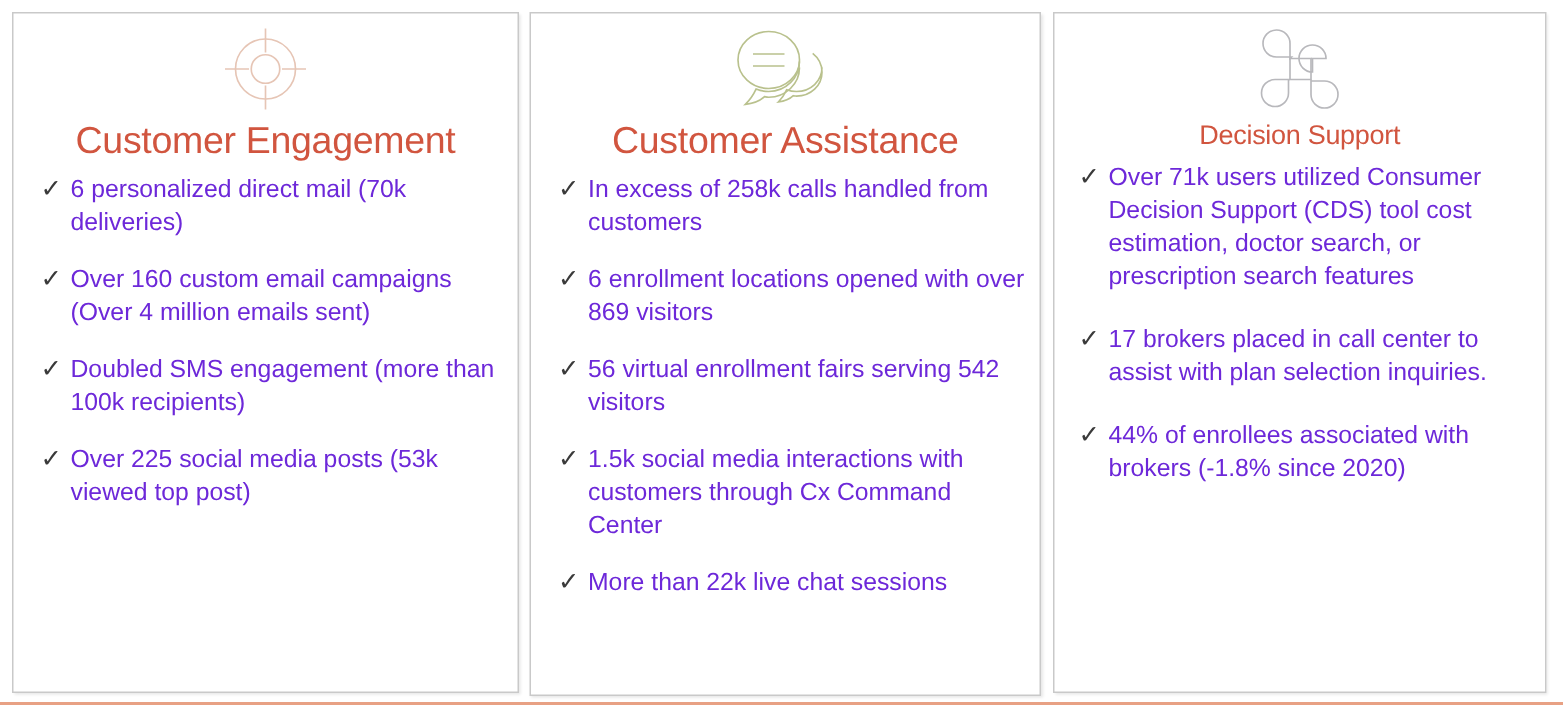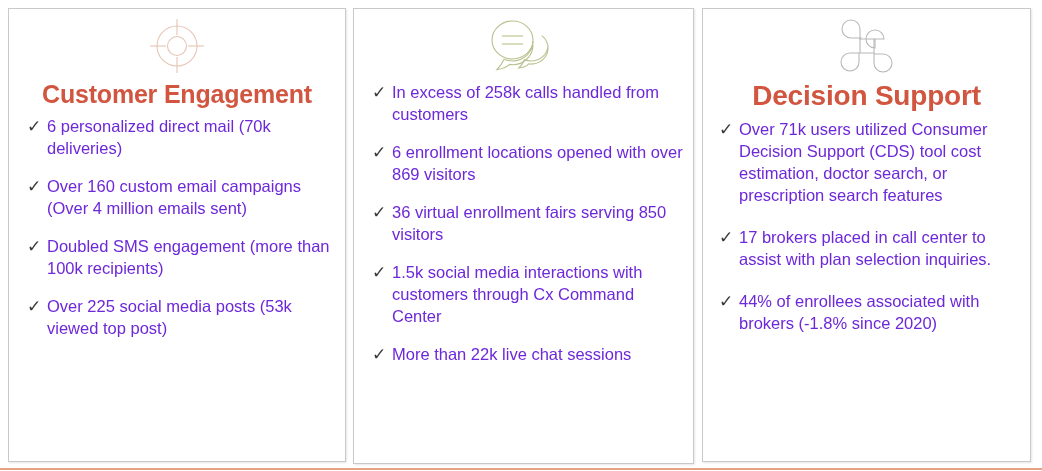--- a/index.html
+++ b/index.html
@@ -41,28 +41,28 @@
     align-items: center;
     justify-content: center;
     padding-top: 2px;
     box-sizing: border-box;
   }
 
   .card-title {
     text-align: center;
     color: #d1553f;
     font-size: 25px;
-    font-weight: 700;
+    font-weight: 400;
     line-height: 1.1;
     margin: 0 0 6px 0;
     letter-spacing: -0.2px;
     white-space: nowrap;
   }
 
-  #card-decision .card-title { font-size: 28px; }
+  #card-decision .card-title { font-size: 18px; }
 
   .bullet-list {
     list-style: none;
     margin: 0;
     padding: 0 14px 0 16px;
   }
 
   .bullet {
     display: flex;
     align-items: flex-start;
@@ -152,32 +152,33 @@
       <svg width="76" height="62" viewBox="0 0 76 62" aria-hidden="true">
         <g fill="none" stroke="#b9c18d" stroke-width="1.1">
           <path d="M62 30c0 9-7.5 16-17 16-2.3 0-4.5-.4-6.5-1.2-1.6 3.5-3.4 6-5.6 8.2 5.2-.6 8-2.3 10-4.2 0 0 1.6.3 2.1.3 9.5 0 17-7.1 17-16 0-5-2.4-9.5-6.2-12.5"></path>
           <path d="M47 26c0 11-9.2 20-20.5 20-3 0-5.8-.6-8.4-1.7-2 4.4-4.4 7.6-7.2 10.3 6.6-.8 10.3-2.9 12.8-5.2 0 0 1.9.4 2.8.4C37.8 49.8 47 40.9 47 30"></path>
           <ellipse cx="26.5" cy="25" rx="20.5" ry="19"></ellipse>
           <line x1="16" y1="21" x2="37" y2="21"></line>
           <line x1="16" y1="29" x2="37" y2="29"></line>
         </g>
       </svg>
     </div>
+    <h2 class="card-title">Customer Assistance</h2>
     <ul class="bullet-list">
       <li class="bullet">
         <span class="check-icon">✓</span>
         <span class="bullet-text">In excess of 258k calls handled from customers</span>
       </li>
       <li class="bullet">
         <span class="check-icon">✓</span>
         <span class="bullet-text">6 enrollment locations opened with over 869 visitors</span>
       </li>
       <li class="bullet">
         <span class="check-icon">✓</span>
-        <span class="bullet-text">36 virtual enrollment fairs serving 850 visitors</span>
+        <span class="bullet-text">56 virtual enrollment fairs serving 542 visitors</span>
       </li>
       <li class="bullet">
         <span class="check-icon">✓</span>
         <span class="bullet-text">1.5k social media interactions with customers through Cx Command Center</span>
       </li>
       <li class="bullet">
         <span class="check-icon">✓</span>
         <span class="bullet-text">More than 22k live chat sessions</span>
       </li>
     </ul>

